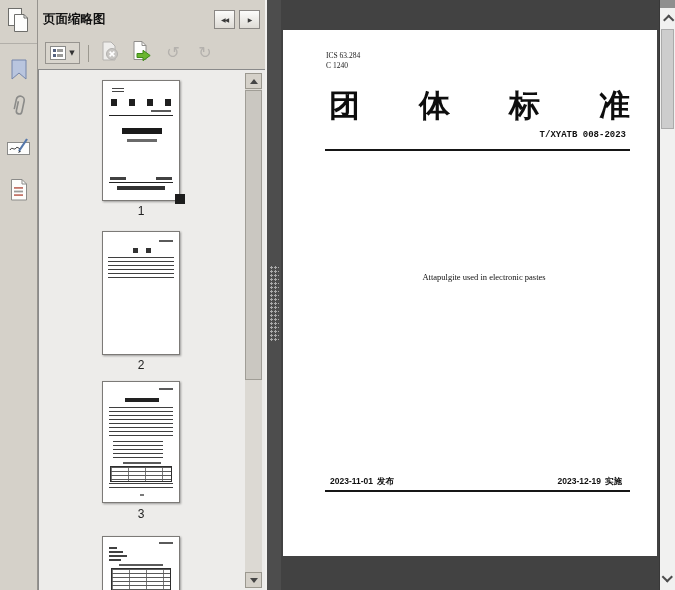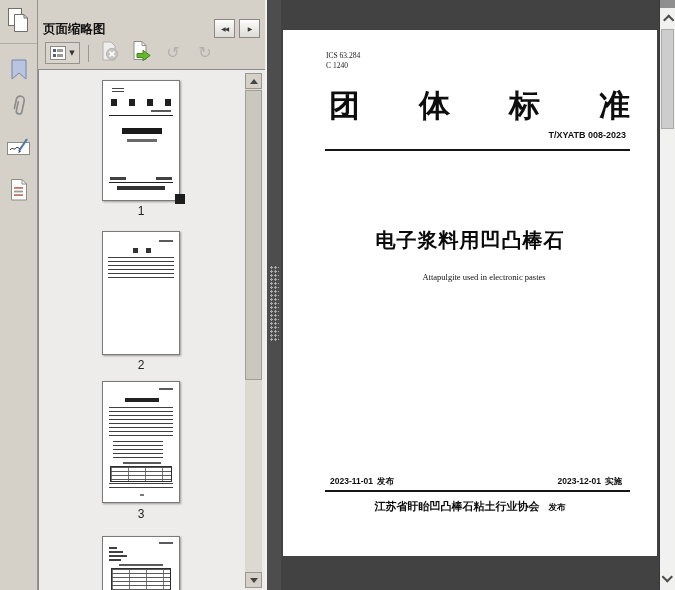--- a/index.html
+++ b/index.html
@@ -9,21 +9,21 @@
 
   
   .sidebar{position:absolute;left:0;top:0;width:38px;height:590px;background:#d5d1c9;
            border-right:1px solid #96938e;box-sizing:border-box;}
   .sidebar-top{height:43px;border-bottom:1px solid #b2afa9;display:flex;align-items:center;justify-content:center;}
   .side-btn{position:absolute;left:0;width:37px;height:32px;display:flex;align-items:center;justify-content:center;cursor:pointer;}
   .sb-bookmark{top:56px;} .sb-clip{top:92px;} .sb-sign{top:132px;} .sb-layers{top:176px;}
 
   
   .panel{position:absolute;left:38px;top:0;width:227px;height:590px;background:#d5d1c9;}
-  .panel-header{height:38px;display:flex;align-items:flex-end;padding:0 5px;}
+  .panel-header{height:38px;display:flex;align-items:center;padding:0 5px;}
   .panel-title{font-weight:bold;font-size:12.5px;color:#111;}
   .nav-btn{width:19px;height:17px;border:1px solid #8a8784;background:linear-gradient(#fcfcfb,#dedbd5);
            display:flex;align-items:center;justify-content:center;font-size:6px;color:#3a3a3a;
            font-family:"DejaVu Sans",sans-serif;letter-spacing:-1px;margin-left:4px;cursor:pointer;}
   .nav-btn.first{margin-left:auto;}
 
   .panel-toolbar{height:30px;display:flex;align-items:center;padding:0 7px;}
   .opt-btn{width:33px;height:20px;border:1px solid #97948f;background:#d9d5cd;display:flex;
            align-items:center;justify-content:center;gap:3px;cursor:pointer;}
   .opt-ic{width:14px;height:12px;background:#fff;border:1px solid #8a8a88;position:relative;display:inline-block;}
@@ -66,21 +66,21 @@
         background-size:4px 4px;}
 
   
   .docview{position:absolute;left:281px;top:0;width:378px;height:590px;background:#424242;}
   .page{position:absolute;left:2px;top:30px;width:374px;height:526px;background:#fff;color:#000;}
 
   .ics{position:absolute;left:43px;top:21px;font-family:"Liberation Serif","DejaVu Serif",serif;
        font-size:7.5px;line-height:9.5px;color:#1a1a1a;}
   .heading{position:absolute;left:46px;right:27px;top:55px;display:flex;justify-content:space-between;
            font-family:"Liberation Serif","DejaVu Serif",serif;font-weight:bold;font-size:31px;color:#0d0d0d;}
-  .stdnum{position:absolute;right:31px;top:100px;font-family:Liberation Sans, sans-serif;
+  .stdnum{position:absolute;right:31px;top:100px;font-family:Liberation Mono, monospace;
           font-weight:bold;font-size:9px;color:#111;}
   .rule{position:absolute;left:42px;right:27px;height:2px;background:#161616;}
   .rule1{top:119px;} .rule2{top:460px;}
   .title-cn{position:absolute;left:0;right:0;top:197px;text-align:center;font-size:20px;
             font-weight:bold;letter-spacing:1px;color:#0a0a0a;}
   .title-en{position:absolute;left:0;right:0;top:242px;text-align:center;
             font-family:"Liberation Serif","DejaVu Serif",serif;font-size:8.5px;color:#111;padding-left:28px;}
   .footer-dates{position:absolute;left:47px;right:31px;top:446px;display:flex;justify-content:space-between;
                 font-size:8.5px;font-weight:bold;color:#111;}
   .d-group span{margin-right:4px;}
@@ -277,34 +277,30 @@
         <div>C 1240</div>
       </div>
       <div class="heading">
         <span>团</span>
           <span>体</span>
           <span>标</span>
           <span>准</span>
       </div>
       <div class="stdnum">T/XYATB 008-2023</div>
       <div class="rule rule1"></div>
-      <div class="title-cn">电子浆料用凹凸棒石</div>
       <div class="title-en">Attapulgite used in electronic pastes</div>
       <div class="footer-dates">
         <span class="d-group">
           <span>2023-11-01</span><span>发布</span>
         </span>
         <span class="d-group">
-          <span>2023-12-01</span><span>实施</span>
+          <span>2023-12-19</span><span>实施</span>
         </span>
       </div>
       <div class="rule rule2"></div>
-      <div class="publisher">
-        <span>江苏省盱眙凹凸棒石粘土行业协会</span><span class="suffix">发布</span>
-      </div>
     </div>
   </div>
 
   <div class="mscroll">
     <div class="ms-cap"></div>
     <div class="ms-btn ms-up">
       <span class="chev up"></span>
     </div>
     <div class="ms-thumb"></div>
     <div class="ms-btn ms-down">

